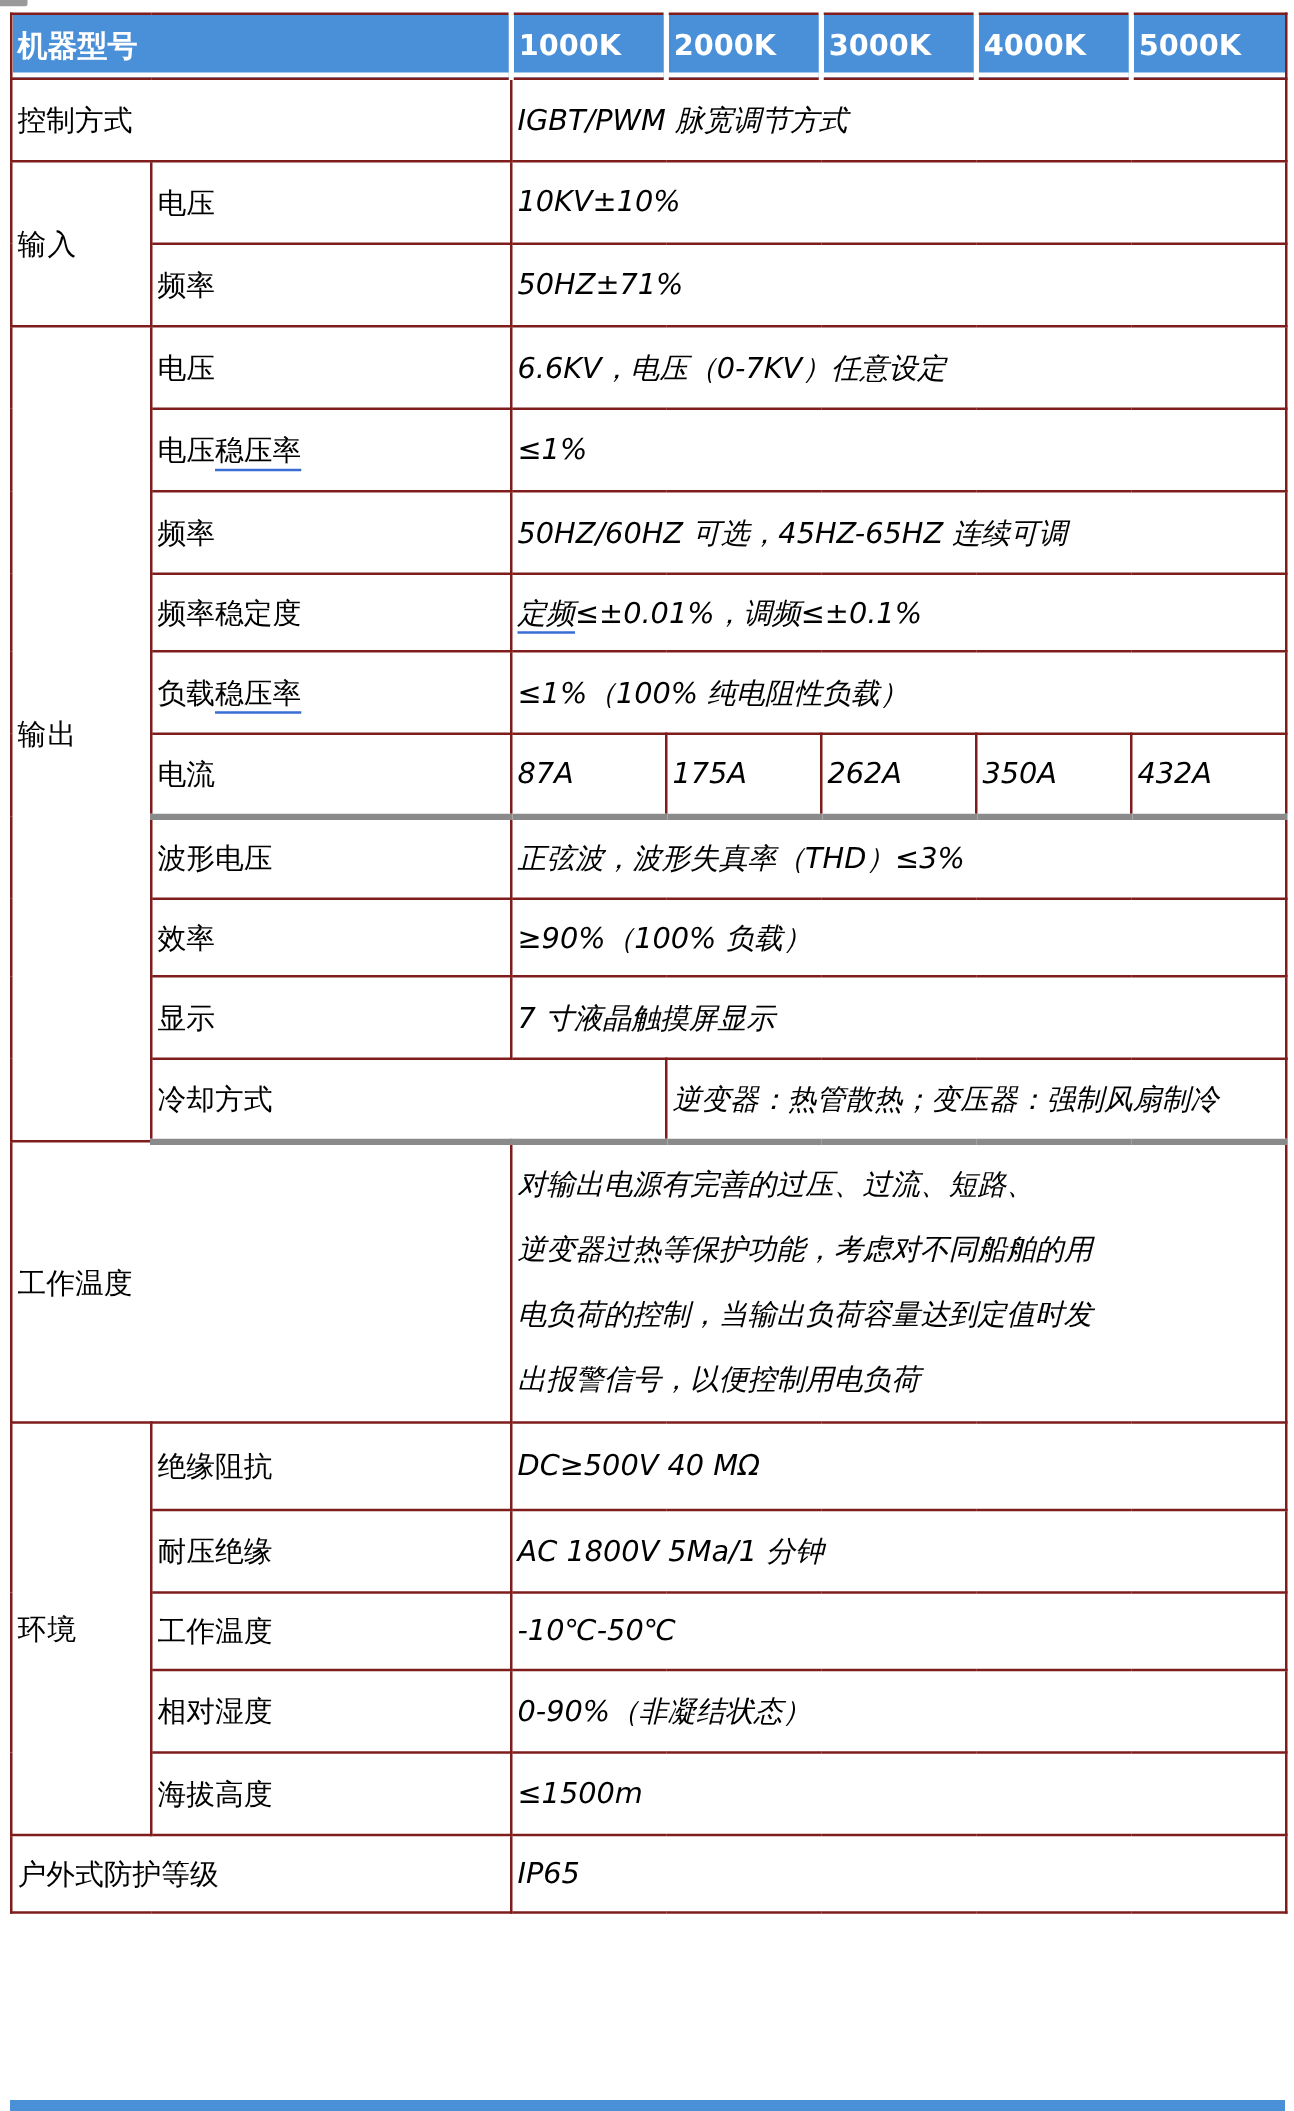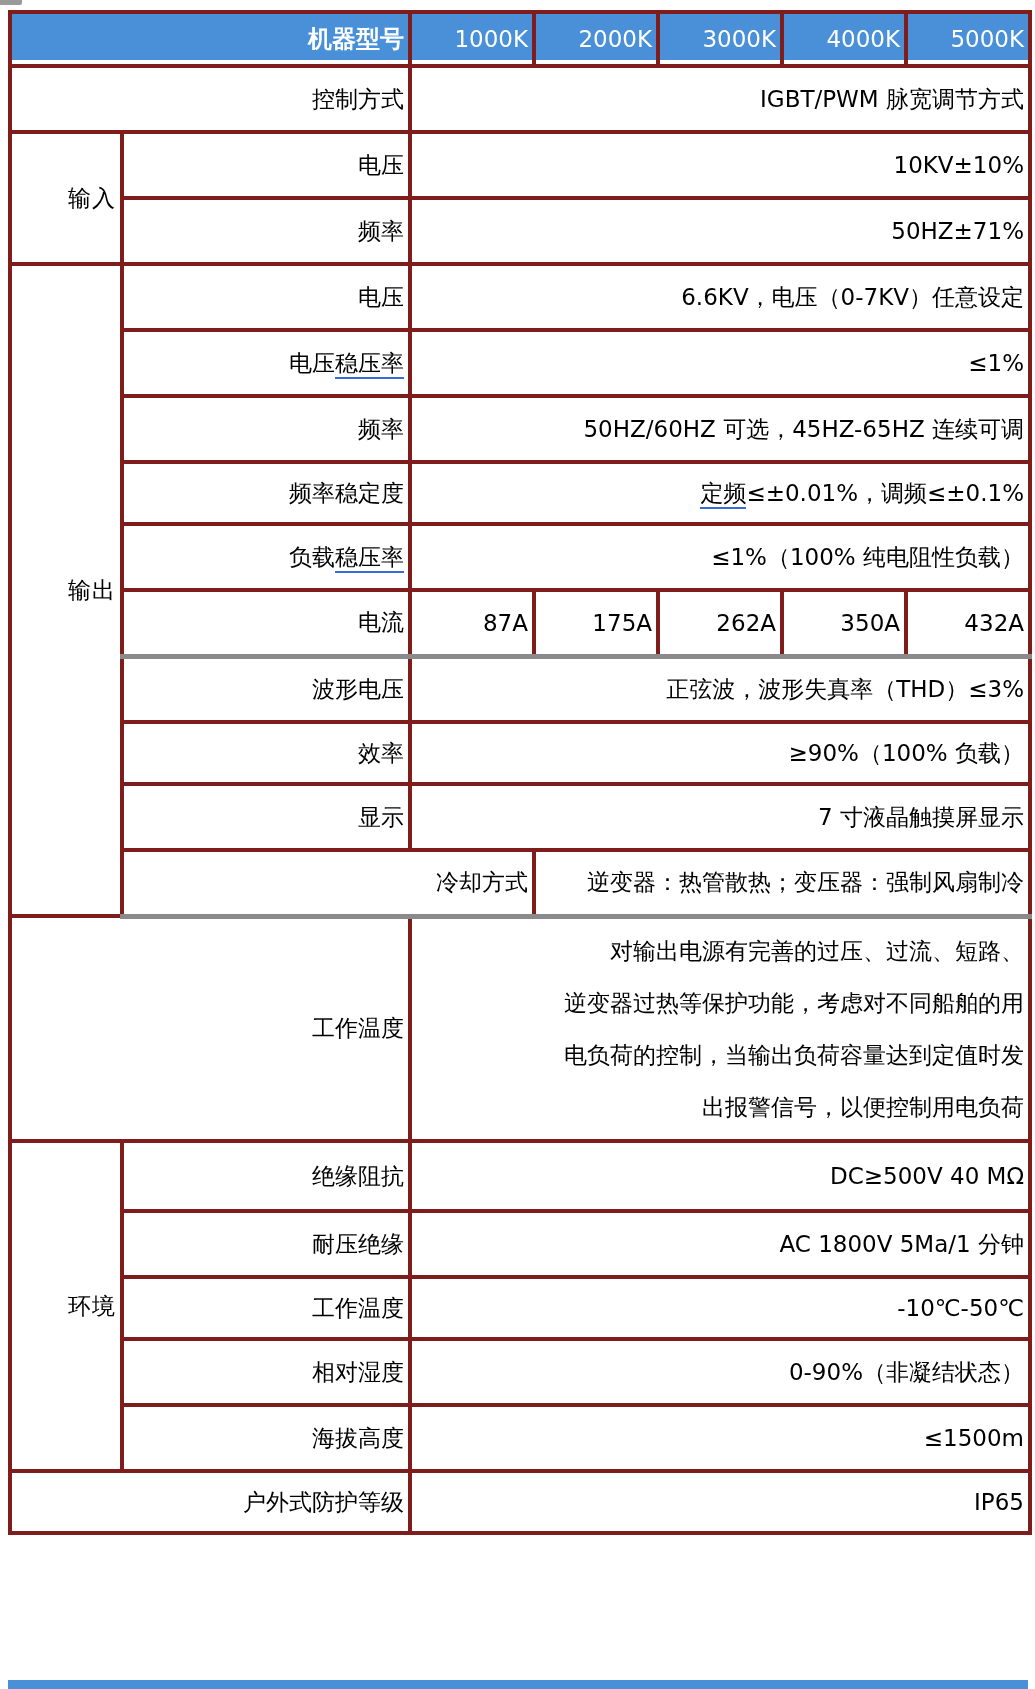--- a/index.html
+++ b/index.html
@@ -1,27 +1,27 @@
 <!DOCTYPE html>
 <html><head>
 <meta charset="utf-8">
 <style>
   html,body{margin:0;padding:0;background:#ffffff;}
   body{width:1035px;height:1689px;position:relative;font-family:"DejaVu Sans","Liberation Sans",sans-serif;color:#000;}
   .corner-artifact{position:absolute;left:0;top:0;width:22px;height:5px;background:#9a9a9a;border-bottom-right-radius:2px;}
   table.spec{border-collapse:collapse;table-layout:fixed;position:absolute;left:8px;top:10px;width:1020px;}
-  table.spec td,table.spec th{border:4px solid #7f1d1d;text-align:right;vertical-align:middle;font-size:23px;font-weight:400;padding:0 4px;overflow:hidden;}
+  table.spec td,table.spec th{border:2px solid #7f1d1d;text-align:left;vertical-align:middle;font-size:23px;font-weight:400;padding:0 4px;overflow:hidden;}
   
-  tr.hdr th{background:#4a90d8;color:#fff;box-shadow:inset 0 -4px 0 #fff;height:50px;font-weight:400;}
+  tr.hdr th{background:#4a90d8;color:#fff;box-shadow:inset 0 -4px 0 #fff;height:50px;font-weight:700;}
   tr.hdr th.model-name{font-weight:700;font-size:24px;}
   tr.hdr th.model-col{border-left:4px solid #fff;}
   
   td.group{font-weight:700;font-size:25px;letter-spacing:1px;}
   td.lbl{font-weight:500;font-size:24px;margin-left:40px;}
-  td.val{font-size:23px;}
+  td.val{font-size:23px;font-style:italic;}
   tr.r{height:66px;}
   tr.r-sm{height:62px;}
   tr.protect{height:225px;}
   tr.insul{height:70px;}
   td.multiline{white-space:pre-line;line-height:52px;}
   .u{border-bottom:2px solid #3a6cd6;padding-bottom:1px;}
   tr.thickbot td{border-bottom:5px solid #8a8a8a;}
   .bottom-bar{position:absolute;left:8px;top:1680px;width:1020px;height:9px;background:#4a90d8;}
 </style>
 </head>

